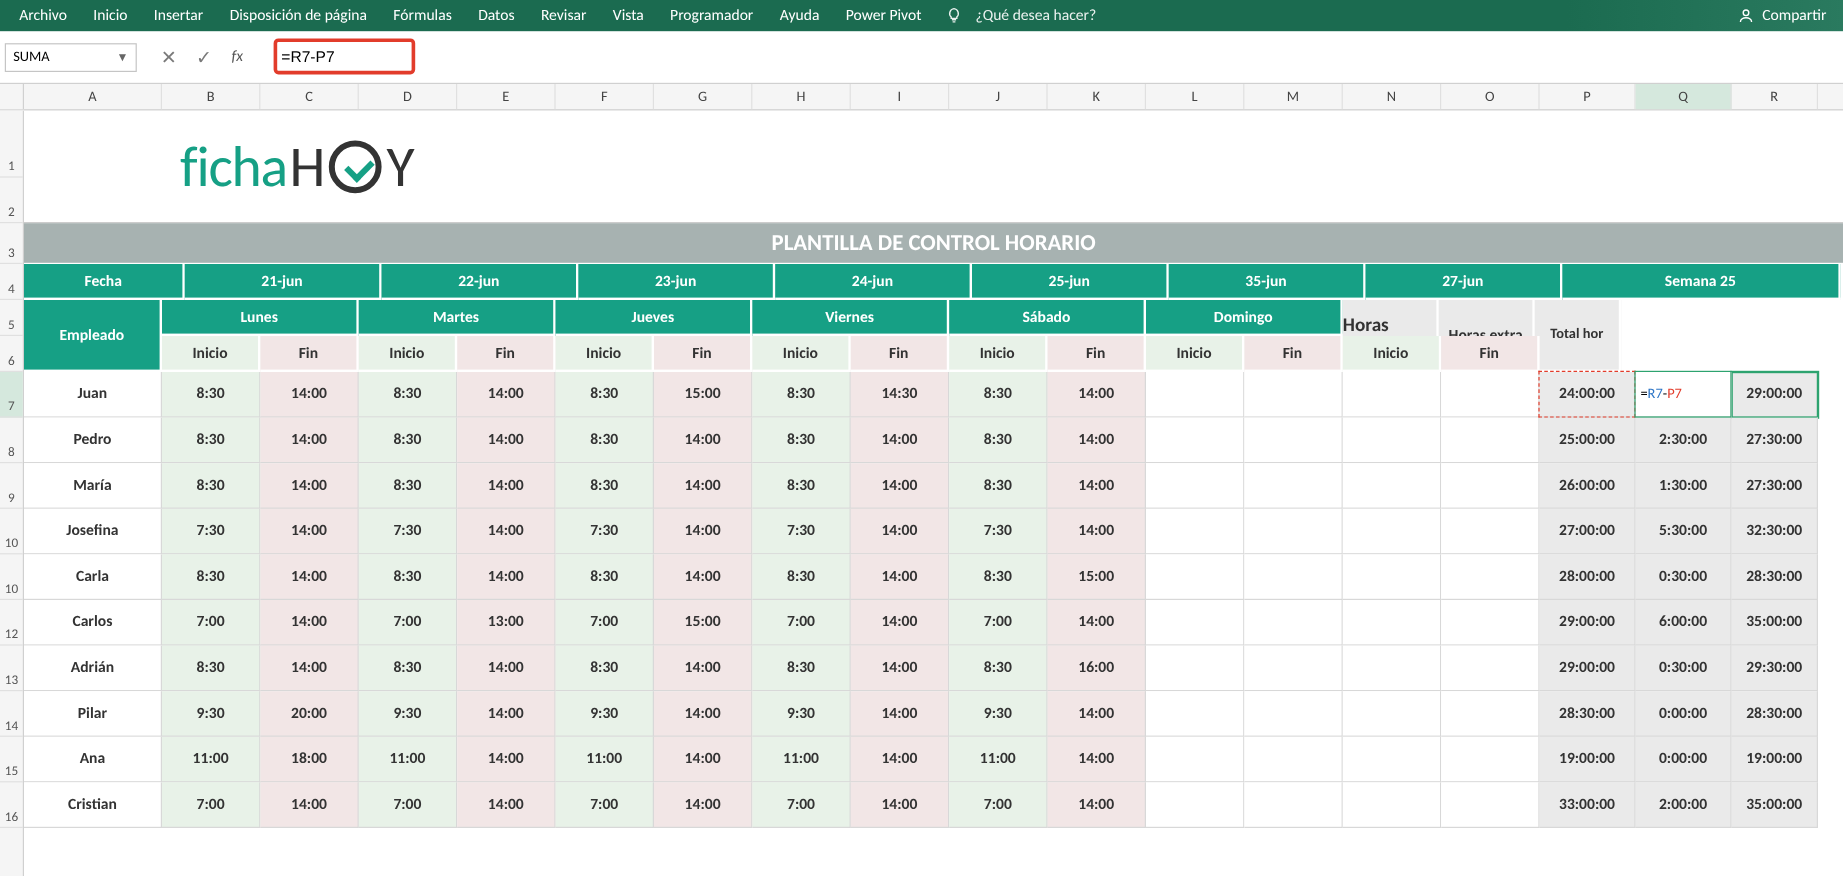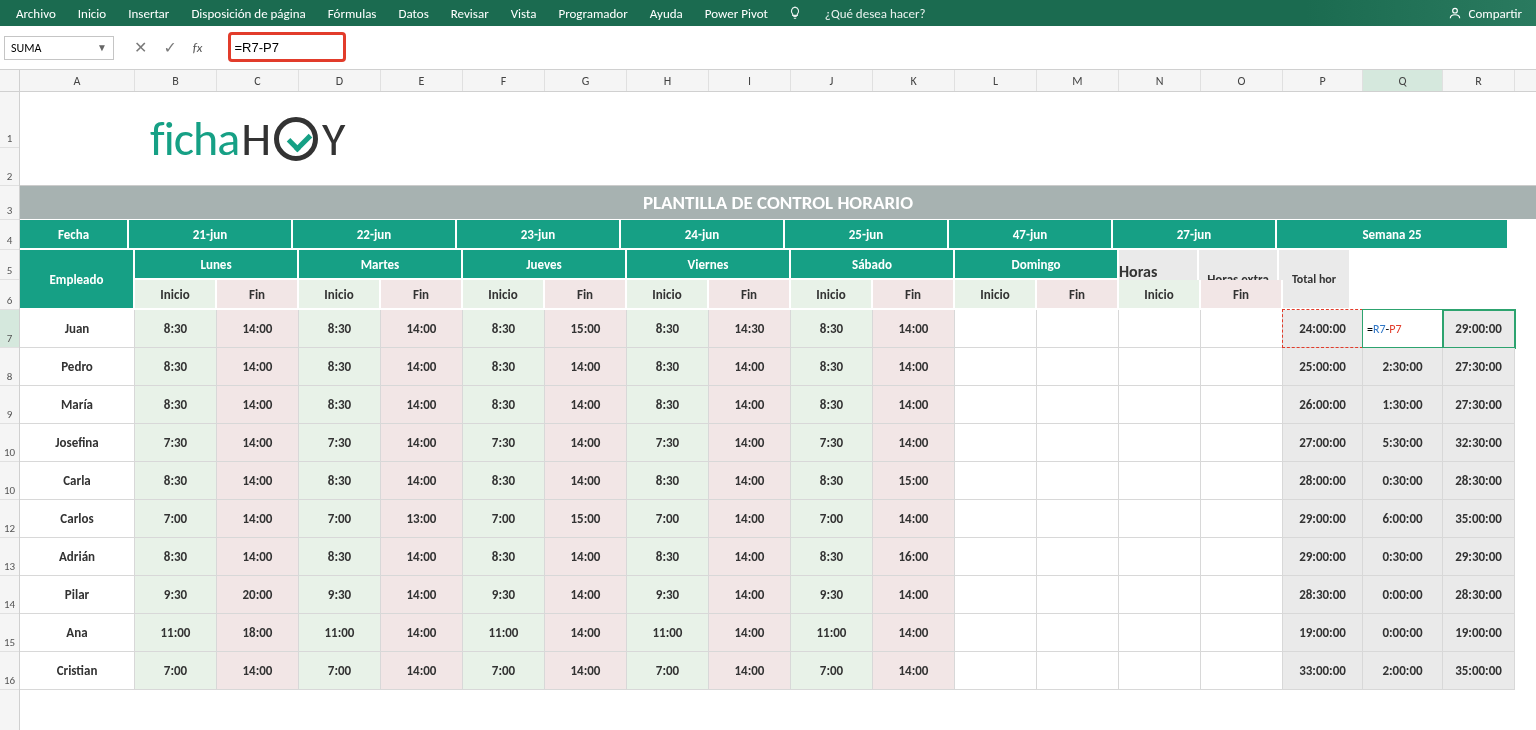--- a/index.html
+++ b/index.html
@@ -1,20 +1,20 @@
 <!DOCTYPE html>
 <html><head>
 <meta charset="utf-8">
 <style>
   * { box-sizing: border-box; margin: 0; padding: 0; }
   body { font-family: "Segoe UI", Calibri, sans-serif; font-size: 13px; background: #fff; overflow: hidden; }
   
   .ribbon { height: 26px; background: linear-gradient(to right,#1b6b50,#1b6b50 85%,#2a7a5f); display:flex; align-items:center; color:#fff; font-size:13px; padding:0 6px; gap:2px;}
   .ribbon .tab { padding:4px 10px; cursor:pointer;}
-  .ribbon .tell { display:flex; align-items:center; gap:23px; margin-left:8px; opacity:.9;}
+  .ribbon .tell { display:flex; align-items:center; gap:11px; margin-left:8px; opacity:.9;}
   .ribbon .spacer { flex:1;}
   .ribbon .share { display:flex; align-items:center; gap:6px; padding-right:8px;}
   
   .fxbar { display:flex; align-items:center; height:44px; border-bottom:1px solid #d0d0d0;}
   .namebox { width:110px; height:24px; border:1px solid #c5c5c5; display:flex; align-items:center; padding:0 6px; background:#fff; font-size:12px; margin-left:4px;}
   .namebox .dd { margin-left:auto; font-size:10px; color:#666;}
   .fxctl { display:flex; align-items:center; gap:16px; padding:0 20px; color:#7a7a7a; font-size:16px;}
   .fxctl span { cursor:pointer;}
   .fxlabel { font-style:italic; font-size:13px; color:#555;}
   .fxinput-wrap { position:relative; flex:1; display:flex; align-items:center; height:100%;}
@@ -157,27 +157,27 @@
         <span class="f">ficha</span>
           <span class="rest">H</span>
           <span class="clock"></span>
           <span class="rest">Y</span>
       </div>
     </div>
 
     <div class="title-bar">PLANTILLA DE CONTROL HORARIO</div>
 
     <div class="hdr-row" id="hdr4">
-        <div class="hcell teal" style="width: 109px;">Fecha</div>
+        <div class="hcell teal" style="width: 134px;">Fecha</div>
         <div class="hcell teal" style="width: 164px;">21-jun</div>
         <div class="hcell teal" style="width: 164px;">22-jun</div>
         <div class="hcell teal" style="width: 164px;">23-jun</div>
         <div class="hcell teal" style="width: 164px;">24-jun</div>
         <div class="hcell teal" style="width: 164px;">25-jun</div>
-        <div class="hcell teal" style="width: 164px;">47-jun</div>
+        <div class="hcell teal" style="width: 164px;">35-jun</div>
         <div class="hcell teal" style="width: 164px;">27-jun</div>
         <div class="hcell teal" style="width: 232px;">Semana 25</div>
       </div>
 
     <div class="hdr-row" id="hdr5">
         <div class="hcell teal" style="width: 115px; height: 60px; margin-bottom: -30px; position: relative; z-index: 2;">Empleado</div>
         <div class="hcell teal" style="width: 164px;">Lunes</div>
         <div class="hcell teal" style="width: 164px;">Martes</div>
         <div class="hcell teal" style="width: 164px;">Jueves</div>
         <div class="hcell teal" style="width: 164px;">Viernes</div>

